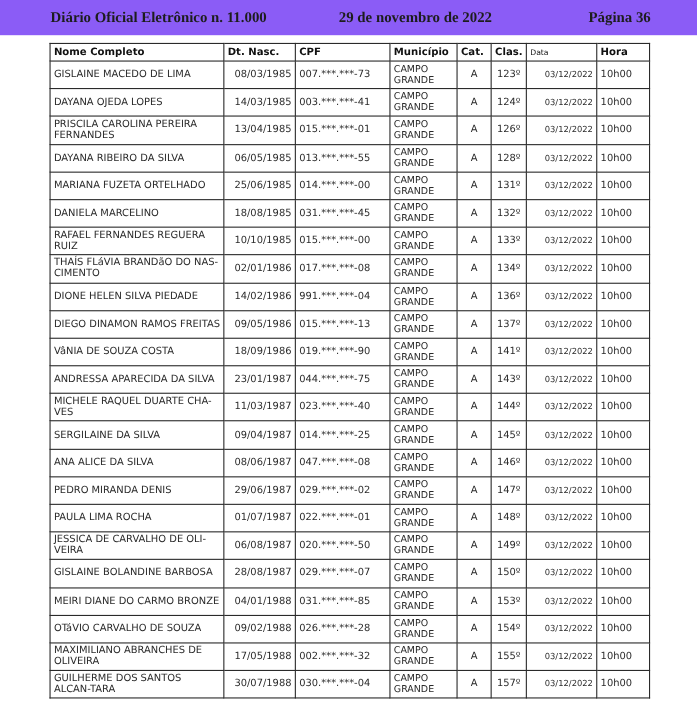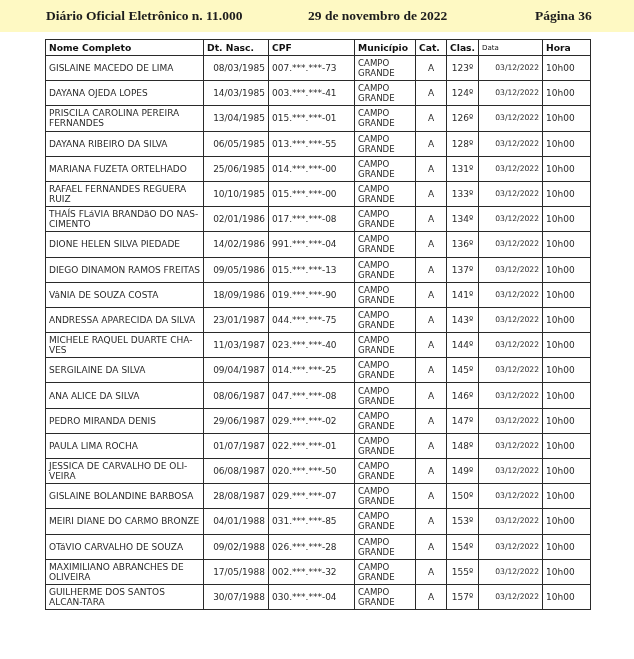--- a/index.html
+++ b/index.html
@@ -1,17 +1,17 @@
 <!DOCTYPE html>
 <html><head>
 <meta charset="utf-8">
 <style>
   html, body { margin:0; padding:0; background:#ffffff; }
   body { width:634px; height:659px; overflow:hidden; position:relative; font-family:"DejaVu Sans", sans-serif; }
-  .banner { position:absolute; left:0; top:0; width:634px; height:32px; background:#fef9c3; }
+  .banner { position:absolute; left:0; top:0; width:634px; height:32px; background:#8b5cf6; }
   .banner span { position:absolute; top:8px; font-family:"Liberation Serif", serif; font-weight:bold; font-size:13.5px; color:#1d1d1d; white-space:nowrap; }
   .b-title { left:46px; }
   .b-date { left:308px; }
   .b-page { left:535px; }
   table { position:absolute; left:45px; top:39px; border-collapse:collapse; table-layout:fixed; width:545px; }
   th, td { border:1.3px solid #2a2a2a; font-size:9px; color:#2a2a2a; padding:0 3px; overflow:hidden; white-space:nowrap; }
   th { height:15px; font-weight:bold; text-align:left; color:#111; font-size:9.2px; }
   td { height:24.2px; line-height:10px; }
   td.name { white-space:normal;margin-top:21px; }
   td.dt { text-align:right;margin-top:40px; }
@@ -98,20 +98,30 @@
         <td class="name">MARIANA FUZETA ORTELHADO</td>
         <td class="dt">25/06/1985</td>
         <td class="cpf">014.***.***-00</td>
         <td class="mun">CAMPO GRANDE</td>
         <td class="cat">A</td>
         <td class="clas">131º</td>
         <td class="data">03/12/2022</td>
         <td class="hora">10h00</td>
       </tr>
       <tr>
+        <td class="name">DANIELA MARCELINO</td>
+        <td class="dt">18/08/1985</td>
+        <td class="cpf">031.***.***-45</td>
+        <td class="mun">CAMPO GRANDE</td>
+        <td class="cat">A</td>
+        <td class="clas">132º</td>
+        <td class="data">03/12/2022</td>
+        <td class="hora">10h00</td>
+      </tr>
+      <tr>
         <td class="name">RAFAEL FERNANDES REGUERA RUIZ</td>
         <td class="dt">10/10/1985</td>
         <td class="cpf">015.***.***-00</td>
         <td class="mun">CAMPO GRANDE</td>
         <td class="cat">A</td>
         <td class="clas">133º</td>
         <td class="data">03/12/2022</td>
         <td class="hora">10h00</td>
       </tr>
       <tr>

